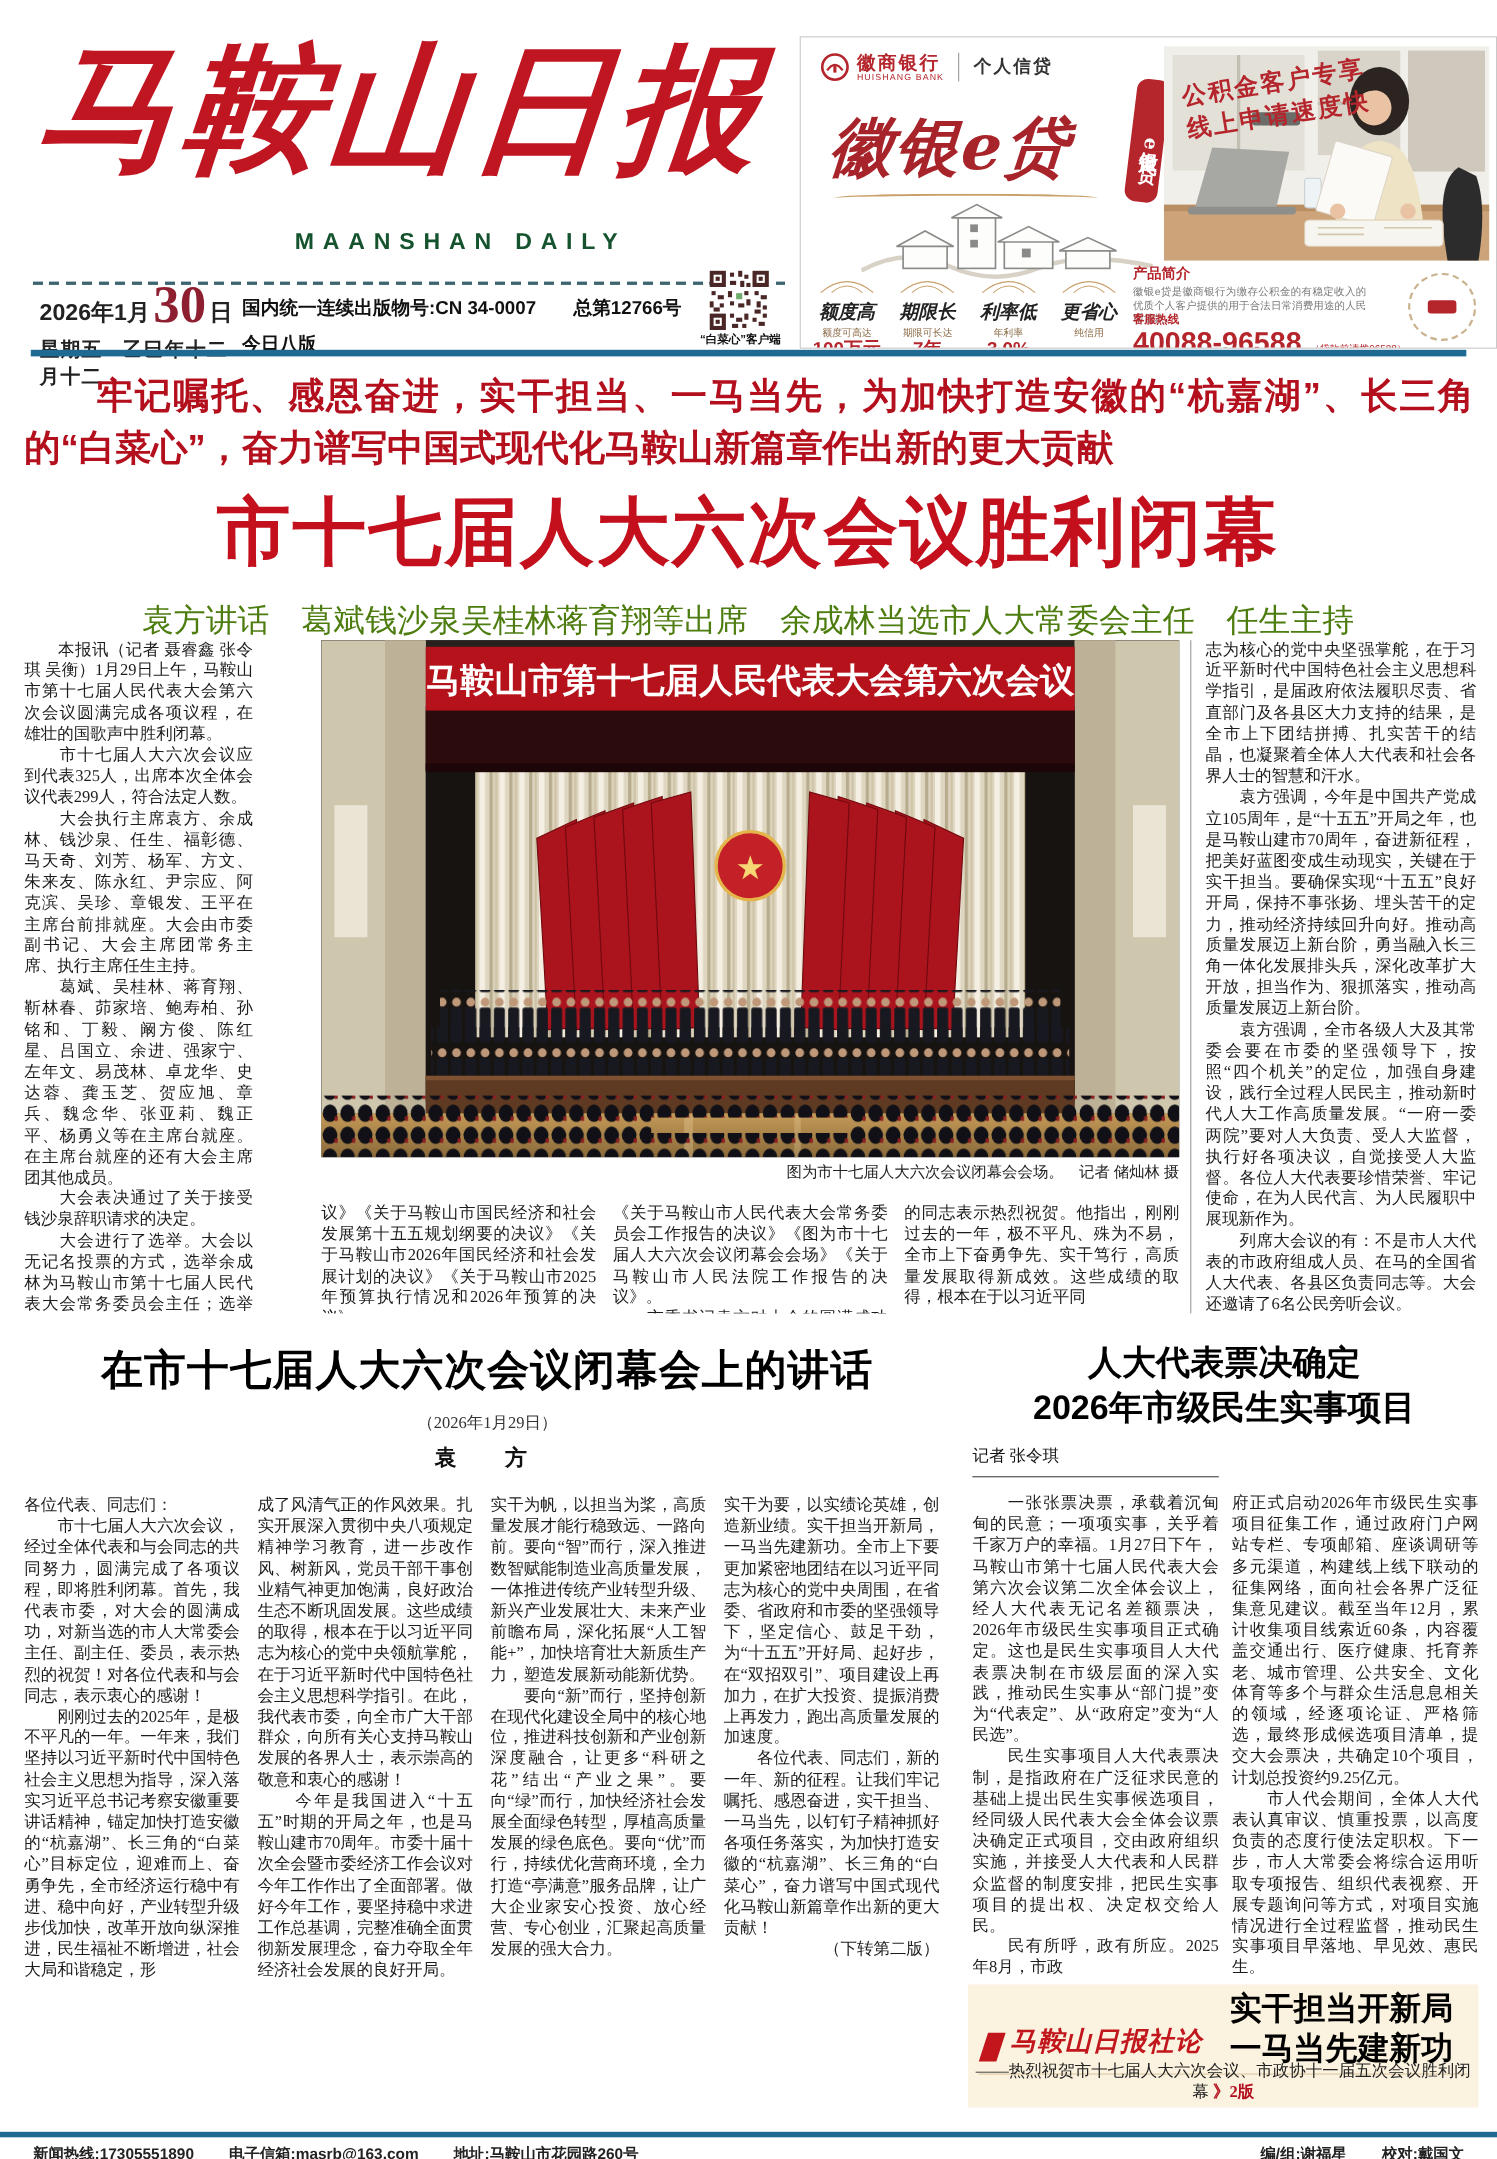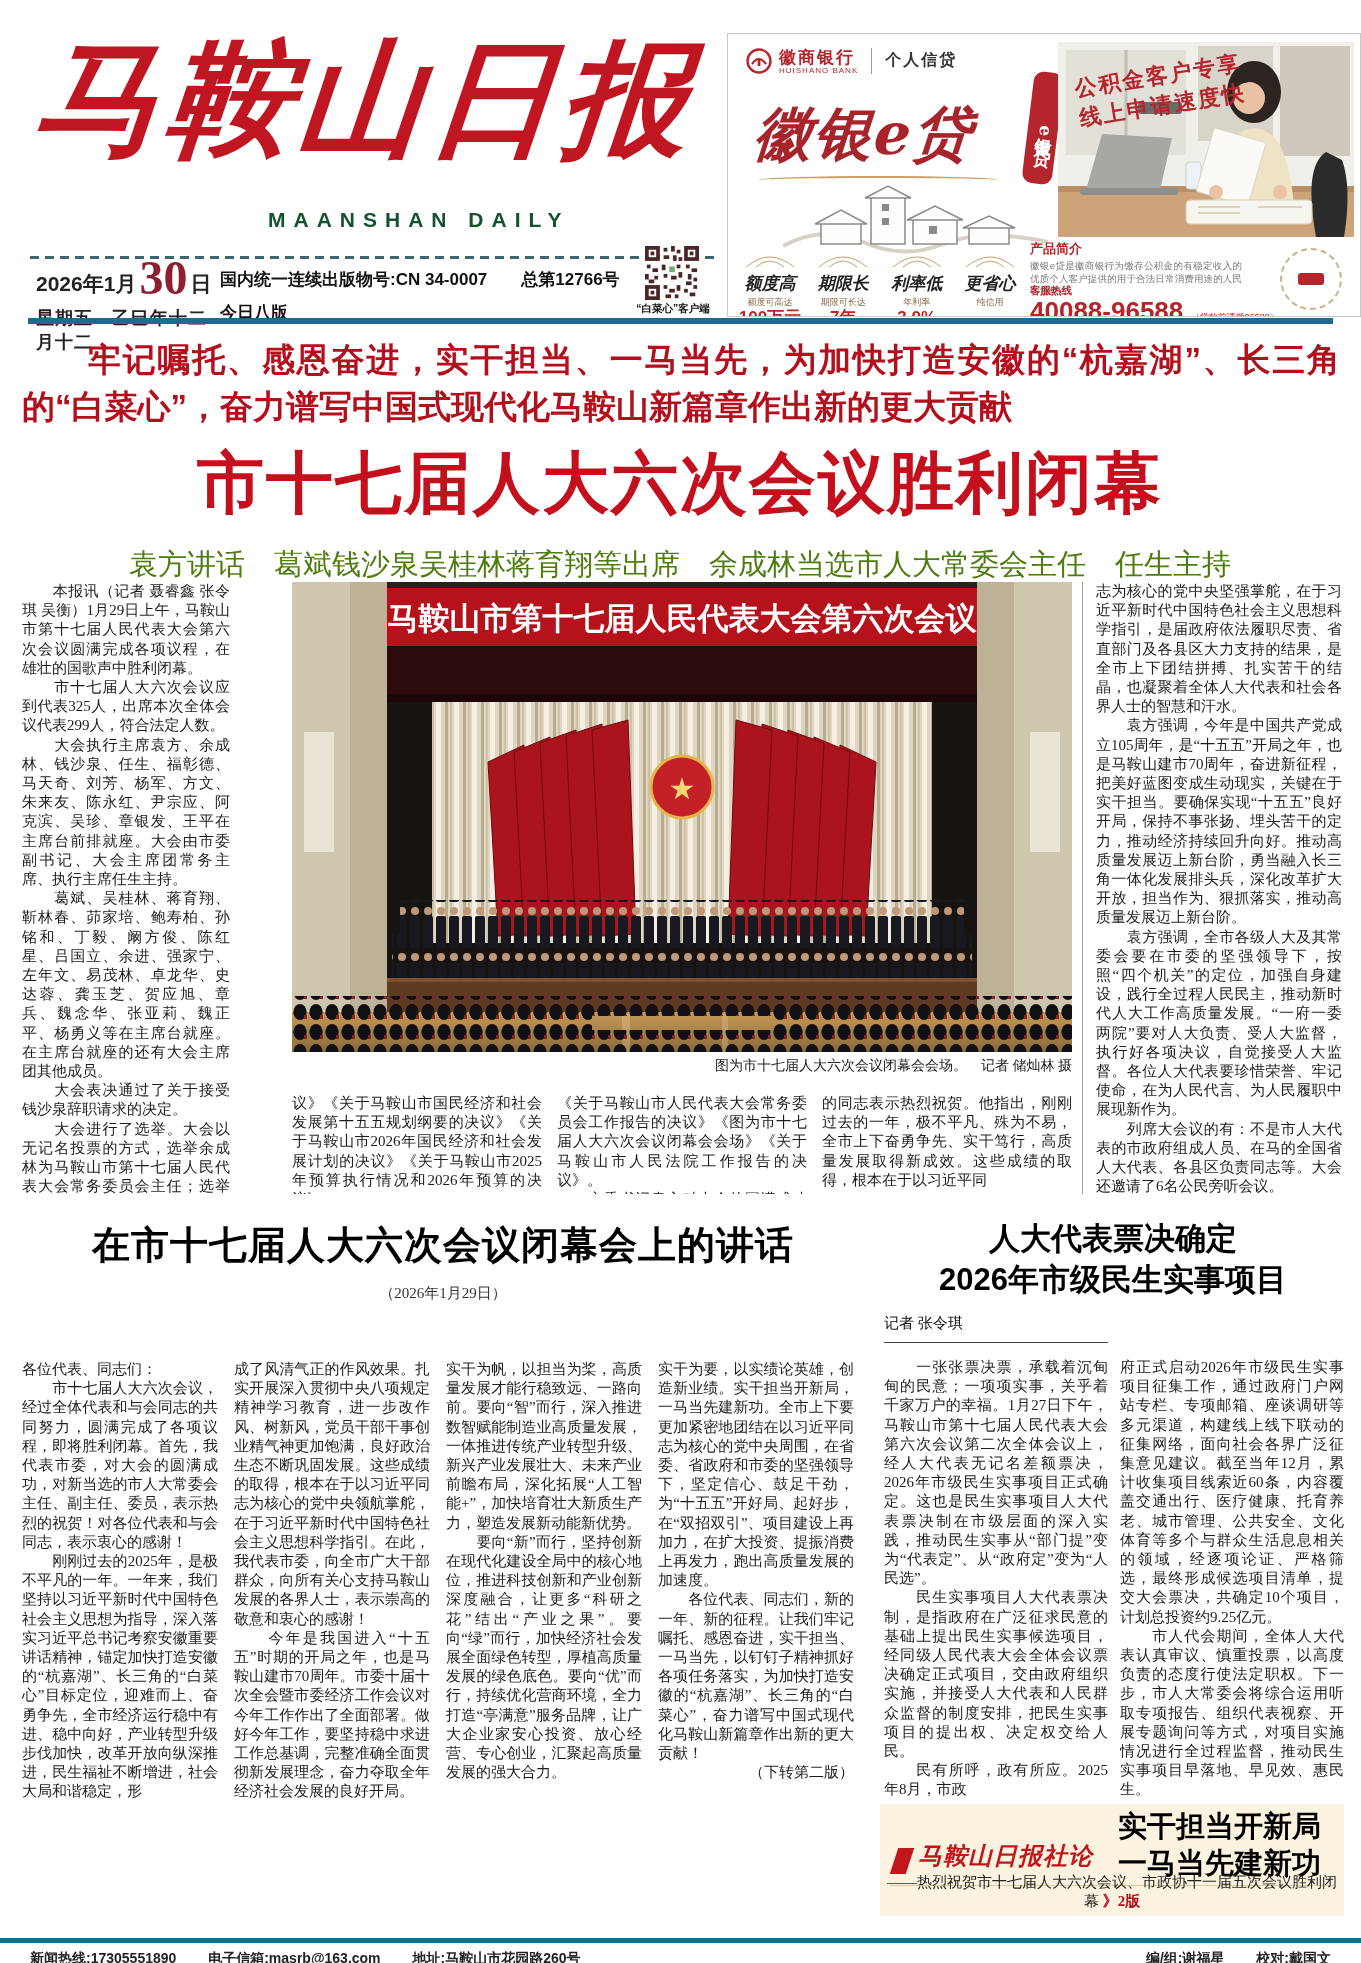--- a/index.html
+++ b/index.html
@@ -412,20 +412,21 @@
   <div class="abs v-rule"></div>
   <div class="abs bt col-right">
       <p>志为核心的党中央坚强掌舵，在于习近平新时代中国特色社会主义思想科学指引，是届政府依法履职尽责、省直部门及各县区大力支持的结果，是全市上下团结拼搏、扎实苦干的结晶，也凝聚着全体人大代表和社会各界人士的智慧和汗水。</p>
       <p>　　袁方强调，今年是中国共产党成立105周年，是“十五五”开局之年，也是马鞍山建市70周年，奋进新征程，把美好蓝图变成生动现实，关键在于实干担当。要确保实现“十五五”良好开局，保持不事张扬、埋头苦干的定力，推动经济持续回升向好。推动高质量发展迈上新台阶，勇当融入长三角一体化发展排头兵，深化改革扩大开放，担当作为、狠抓落实，推动高质量发展迈上新台阶。</p>
       <p>　　袁方强调，全市各级人大及其常委会要在市委的坚强领导下，按照“四个机关”的定位，加强自身建设，践行全过程人民民主，推动新时代人大工作高质量发展。“一府一委两院”要对人大负责、受人大监督，执行好各项决议，自觉接受人大监督。各位人大代表要珍惜荣誉、牢记使命，在为人民代言、为人民履职中展现新作为。</p>
       <p>　　列席大会议的有：不是市人大代表的市政府组成人员、在马的全国省人大代表、各县区负责同志等。大会还邀请了6名公民旁听会议。</p>
     </div>
 
   <div class="abs speech-title">在市十七届人大六次会议闭幕会上的讲话</div>
   <div class="abs speech-date">（2026年1月29日）</div>
+  <div class="abs speech-author">袁　方</div>
   <div class="abs bt sp-col sp1">
       <p>各位代表、同志们：</p>
       <p>　　市十七届人大六次会议，经过全体代表和与会同志的共同努力，圆满完成了各项议程，即将胜利闭幕。首先，我代表市委，对大会的圆满成功，对新当选的市人大常委会主任、副主任、委员，表示热烈的祝贺！对各位代表和与会同志，表示衷心的感谢！</p>
       <p>　　刚刚过去的2025年，是极不平凡的一年。一年来，我们坚持以习近平新时代中国特色社会主义思想为指导，深入落实习近平总书记考察安徽重要讲话精神，锚定加快打造安徽的“杭嘉湖”、长三角的“白菜心”目标定位，迎难而上、奋勇争先，全市经济运行稳中有进、稳中向好，产业转型升级步伐加快，改革开放向纵深推进，民生福祉不断增进，社会大局和谐稳定，形</p>
     </div>
   <div class="abs bt sp-col sp2">
       <p>成了风清气正的作风效果。扎实开展深入贯彻中央八项规定精神学习教育，进一步改作风、树新风，党员干部干事创业精气神更加饱满，良好政治生态不断巩固发展。这些成绩的取得，根本在于以习近平同志为核心的党中央领航掌舵，在于习近平新时代中国特色社会主义思想科学指引。在此，我代表市委，向全市广大干部群众，向所有关心支持马鞍山发展的各界人士，表示崇高的敬意和衷心的感谢！</p>
       <p>　　今年是我国进入“十五五”时期的开局之年，也是马鞍山建市70周年。市委十届十次全会暨市委经济工作会议对今年工作作出了全面部署。做好今年工作，要坚持稳中求进工作总基调，完整准确全面贯彻新发展理念，奋力夺取全年经济社会发展的良好开局。</p>
     </div>
   <div class="abs bt sp-col sp3">

